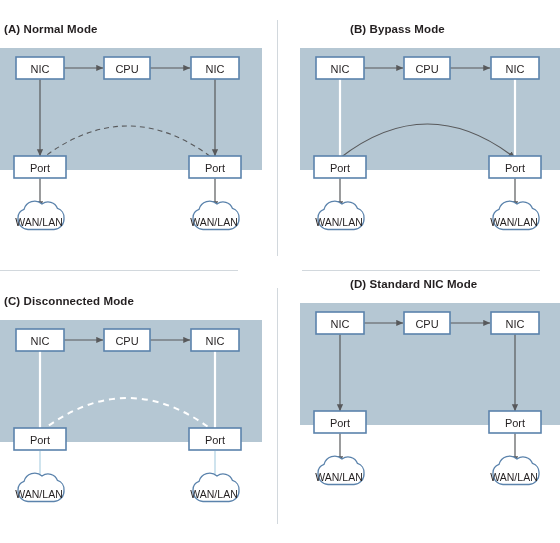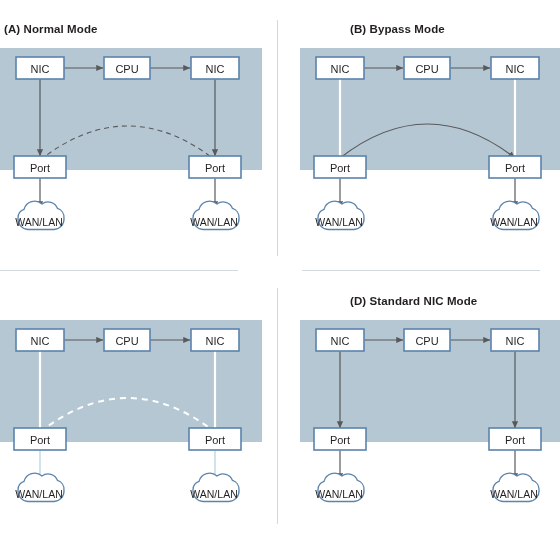--- a/index.html
+++ b/index.html
@@ -20,21 +20,21 @@
     height: 439px;
   }
   .panel {
     position: absolute;
     width: 280px;
     height: 271px;
   }
   .panel-a { left: 0px;   top: 0px; }
   .panel-b { left: 280px; top: 0px; }
   .panel-c { left: 0px;   top: 272px; }
-  .panel-d { left: 280px; top: 272px; }
+  .panel-d { left: 280px; top: 255px; }
 
   .panel-title {
     position: absolute;
     left: 4px;
     top: 23px;
     font-size: 11.5px;
     font-weight: bold;
     color: #231f20;
     letter-spacing: 0.1px;
     white-space: nowrap;
@@ -194,20 +194,21 @@
       </g>
       <g>
         <path d="M213,218 a9,9 0 0,1 6,-8.6 a11,11 0 0,1 18,-5.4 a10,10 0 0,1 15.5,4.4 a9.5,9.5 0 0,1 6.5,9.6
                  a10.5,10.5 0 0,1 -10,11.5 l-26,0 a10.5,10.5 0 0,1 -10,-11.5 z" fill="#ffffff" stroke="#5b83ac" stroke-width="1.3"></path>
         <text class="cloud-label" x="234" y="222">WAN/LAN</text>
       </g>
     </svg>
   </div>
 
   <div class="panel panel-c">
+    <div class="panel-title">(C) Disconnected Mode</div>
     <svg class="panel-svg" viewBox="0 0 280 271">
       <defs>
         <marker id="ahC" markerWidth="7" markerHeight="7" refX="5.6" refY="2.6" orient="auto">
           <path d="M0,0 L5.8,2.6 L0,5.2 z" fill="#58595b"></path>
         </marker>
       </defs>
 
       <rect x="0" y="48" width="262" height="122" fill="#b5c7d3"></rect>
 
       <path d="M40,160 Q127.5,92 215,160" fill="none" stroke="#ffffff" stroke-width="2" stroke-dasharray="6,5"></path>

